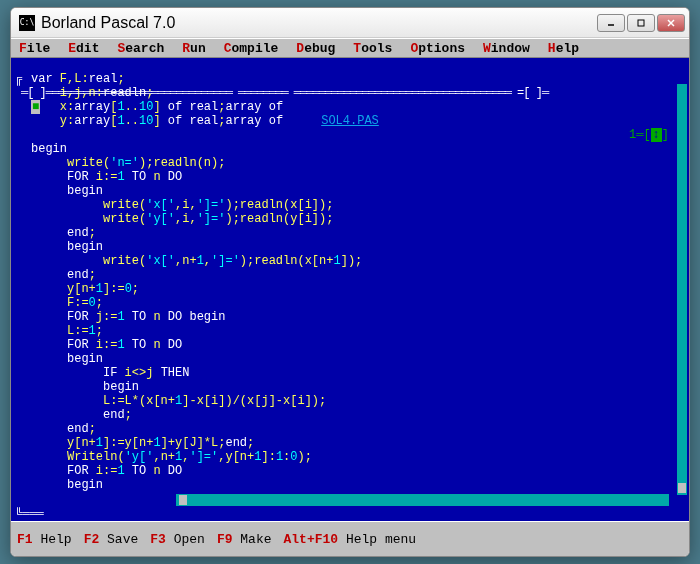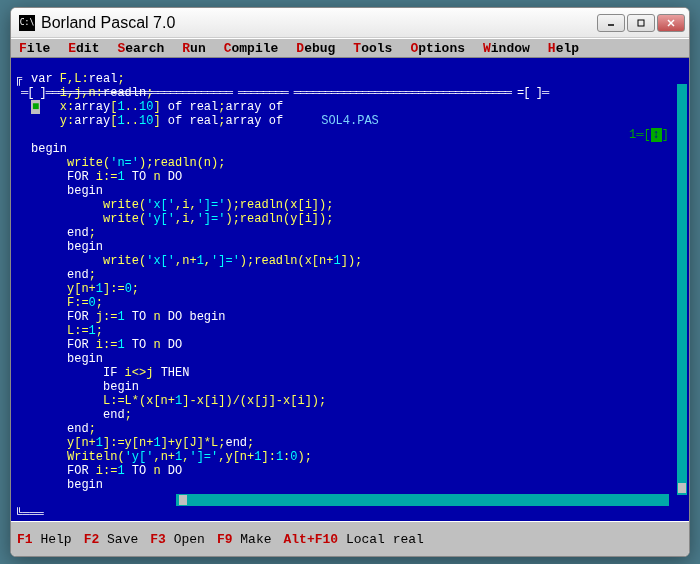--- a/index.html
+++ b/index.html
@@ -10,21 +10,21 @@
 .title-text { font-size: 16px; color: #000; flex: 1; }
 .win-btns { display: flex; gap: 2px; }
 .win-btn { width: 28px; height: 18px; border: 1px solid #8a8a8a; border-radius: 3px; background: linear-gradient(#f5f5f5,#ddd); display: flex; align-items: center; justify-content: center; font-size: 10px; cursor: pointer; }
 .win-btn.close { background: linear-gradient(#e9a0a0,#c05050); color: #fff; }
 .win-btn svg { width: 10px; height: 10px; }
 .menubar { height: 20px; background: #c0c0c0; display: flex; align-items: center; padding: 0 8px; font-family: 'Courier New', monospace; font-size: 13px; font-weight: bold; border-top: 1px solid #fff; border-bottom: 1px solid #888;}
 .menu-item { margin-right: 18px; cursor: pointer; color: #000; }
 .menu-item .hotkey { color: #c00000; }
 .editor-frame { flex: 1; background: #0000a8; font-family: 'Courier New', monospace; font-size: 12px; line-height: 14px; position: relative; overflow: hidden; }
 .frame-top { height: 14px; color: #fff; position: relative; white-space: pre; }
-.frame-top .filename { position: absolute; left: 50%; transform: translateX(-50%); color: #7dd3fc; }
+.frame-top .filename { position: absolute; left: 50%; transform: translateX(-50%); color: #0ea5e9; text-decoration: underline; }
 .frame-top .marker-left { position: absolute; left: 20px; color: #00a800; background: #c0c0c0; padding:0 1px;}
 .frame-top .marker-right { position: absolute; right: 20px; color: #00a800; }
 .frame-top .marker-right .arrow{ background:#00a800; color:#0000a8; padding:0 2px;}
 .frame-top .border-l { position: absolute; left: 4px; color: #fff; }
 .frame-top .border-r { position: absolute; right: 4px; color: #fff; }
 .frame-top .border-fill { position:absolute; left:10px; right:10px; overflow:hidden; color:#fff; letter-spacing:-1px;}
 .code-area { padding: 0 4px 0 20px; color: #ffff55; white-space: pre; overflow: hidden; height: calc(100% - 42px); }
 .code-area .kw { color: #fff; }
 .code-area .num { color: #00ffff; }
 .code-area .str { color: #00ffff; }
@@ -138,15 +138,15 @@
       <div class="scroll-thumb"></div>
       
     </div>
   </div>
 
   <div class="statusbar" id="statusbar">
       <span class="status-item"><span class="fkey">F1</span><span class="label"> Help</span></span>
       <span class="status-item"><span class="fkey">F2</span><span class="label"> Save</span></span>
       <span class="status-item"><span class="fkey">F3</span><span class="label"> Open</span></span>
       <span class="status-item"><span class="fkey">F9</span><span class="label"> Make</span></span>
-      <span class="status-item"><span class="fkey">Alt+F10</span><span class="label"> Local real</span></span>
+      <span class="status-item"><span class="fkey">Alt+F10</span><span class="label"> Help menu</span></span>
     </div>
 </div>
 
 </body></html>

